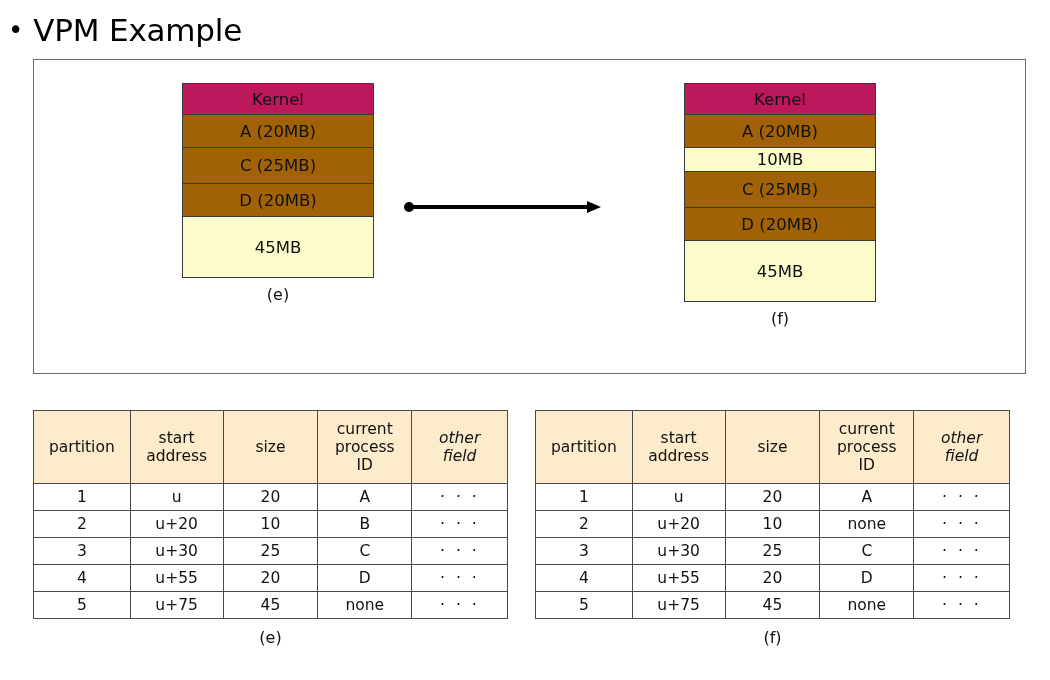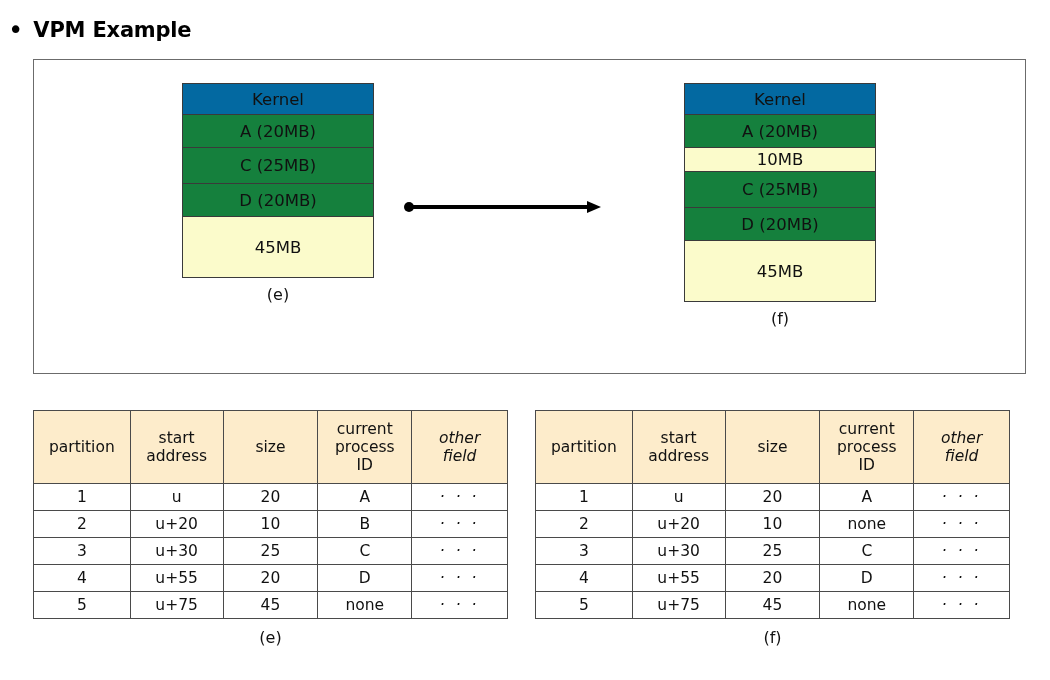--- a/index.html
+++ b/index.html
@@ -24,22 +24,22 @@
     display: flex;
     align-items: flex-start;
     gap: 10px;
   }
   .title-bullet {
     font-size: 26px;
     line-height: 44px;
     color: #000;
   }
   .title-text {
-    font-size: 21px;
-    font-weight: bold;
+    font-size: 31px;
+    font-weight: normal;
     line-height: 44px;
     color: #000;
     letter-spacing: -0.2px;
   }
 
   
   .diagram-frame {
     position: absolute;
     left: 33px;
     top: 59px;
@@ -64,24 +64,24 @@
     background: #fff;
   }
   .mem-block {
     border-bottom: 1.6px solid #3a3a3a;
     box-sizing: border-box;
     display: flex;
     align-items: center;
     justify-content: center;
     font-size: 16.5px;
     color: #111;
-    background: #15803d;
+    background: #a16207;
   }
   .mem-block:last-child { border-bottom: none; }
-  .mem-block.kernel { background: #0369a1; }
+  .mem-block.kernel { background: #be185d; }
   .mem-block.free   { background: #fbfbcb; }
 
   .mem-caption {
     text-align: center;
     font-size: 16px;
     color: #111;
     margin-top: 7px;
   }
 
   

